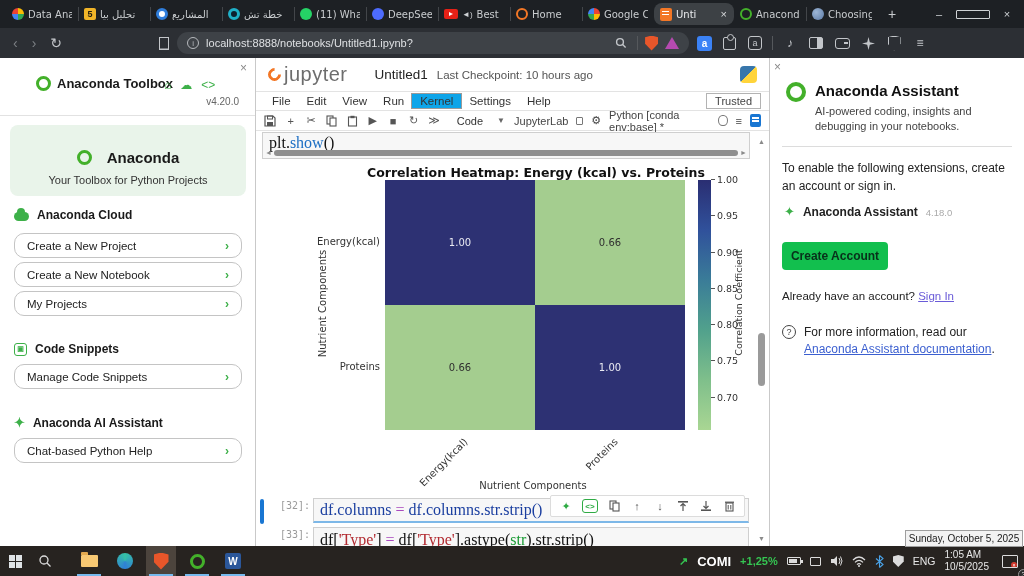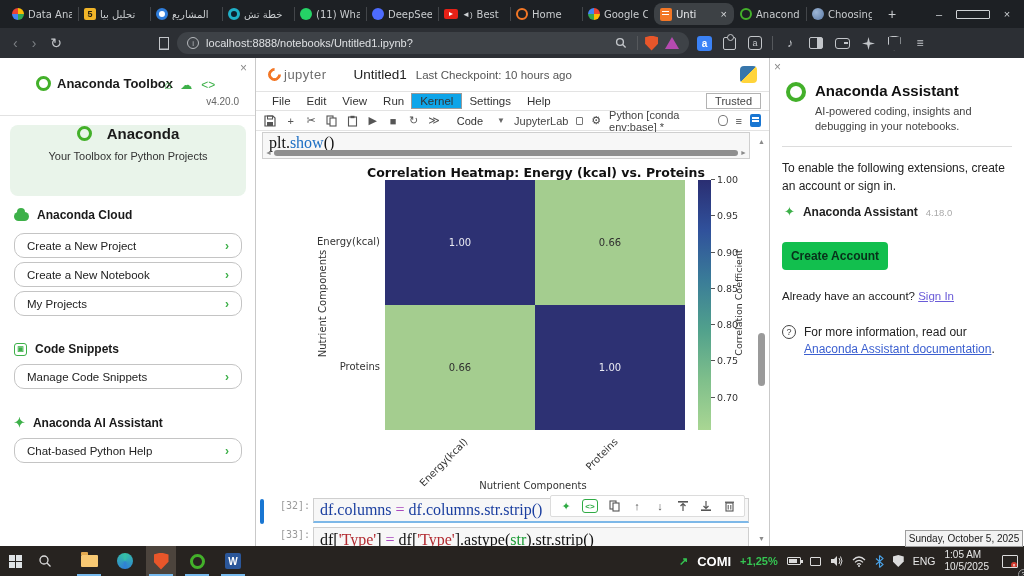--- a/index.html
+++ b/index.html
@@ -67,36 +67,36 @@
   .closex{position:absolute;color:#8a8a8a;font-size:12px;line-height:1;cursor:default}
 
   
   .tb-head{position:absolute;top:18px;left:36px;display:flex;align-items:center;gap:6px}
   .ring{width:15px;height:15px;border:3px solid #43b02a;border-radius:50%}
   .tb-title{font-weight:bold;font-size:13px;color:#1a1a1a}
   .tb-hicons{position:absolute;top:20px;left:164px;display:flex;gap:9px;color:#3db049;font-size:12px}
   .tb-version{position:absolute;top:38px;right:16px;font-size:10px;color:#666}
   .tb-divider{position:absolute;top:57px;left:0;right:0;height:1px;background:#e2e2e2}
   .banner{position:absolute;top:67px;left:10px;width:236px;height:71px;background:#e9f4ea;border-radius:8px;text-align:center}
-  .banner .brow{margin-top:0;display:flex;align-items:center;justify-content:center;gap:15px}
+  .banner .brow{margin-top:24px;display:flex;align-items:center;justify-content:center;gap:15px}
   .banner .btitle{font-weight:bold;font-size:15px;color:#1a1a1a}
   .banner .bsub{margin-top:8px;font-size:11px;color:#333}
   .sech{position:absolute;left:14px;display:flex;gap:8px;align-items:center;font-weight:bold;font-size:12px;color:#1a1a1a}
   .gcloud{width:15px;height:9px;background:#3db049;border-radius:5px;position:relative;margin-top:3px}
   .gcloud::after{content:"";position:absolute;left:3px;top:-4px;width:8px;height:8px;background:#3db049;border-radius:50%}
   .gsnip{width:13px;height:13px;border:1.5px solid #3db049;border-radius:3px;color:#3db049;font-size:7px;display:flex;align-items:center;justify-content:center}
   .gspark{color:#3db049;font-size:13px}
   .tbbtn{position:absolute;left:14px;width:228px;height:25px;border:1px solid #c4c4c4;border-radius:10px;background:#fff;display:flex;align-items:center;justify-content:space-between;padding:0 12px;font-size:11.5px;color:#222}
   .tbbtn .chev{color:#3db049;font-weight:bold;font-size:12px}
 
   
   .nbheader{position:absolute;top:0;left:0;right:0;height:34px;border-bottom:1px solid #e3e3e3;display:flex;align-items:center;padding:0 12px;gap:9px}
   .juplogo{display:flex;align-items:center;gap:3px}
   .jupmoon{width:13px;height:13px;border:3px solid #f37726;border-radius:50%;border-top-color:transparent;transform:rotate(45deg)}
-  .jupname{font-size:13px;color:#6d6d6d;letter-spacing:.5px}
+  .jupname{font-size:20px;color:#6d6d6d;letter-spacing:.5px}
   .nbtitle{font-size:13.5px;color:#222;margin-left:18px}
   .nbckpt{font-size:11.5px;color:#555}
   .pylogo{margin-left:auto;width:17px;height:17px;border-radius:4px;background:linear-gradient(135deg,#3776ab 50%,#ffd43b 50%)}
   .nbmenu{position:absolute;top:34px;left:0;right:0;height:19px;border-bottom:1px solid #e3e3e3;display:flex;align-items:center;font-size:11.5px;color:#333;padding:0 8px}
   .mitem{padding:1px 8px}
   .mitem.focused{outline:1px solid #9a9a9a;background:#0ea5e9}
   .trusted{margin-left:auto;border:1px solid #b3b3b3;padding:1px 8px;font-size:11px;color:#444;background:#fff}
   .nbtoolbar{position:absolute;top:53px;left:0;right:0;height:20px;border-bottom:1px solid #e3e3e3;display:flex;align-items:center;padding:0 8px;gap:9px;font-size:11px;color:#555}
   .tbi{width:13px;height:13px;display:inline-flex;align-items:center;justify-content:center;color:#555}
   .tbi svg{display:block}

